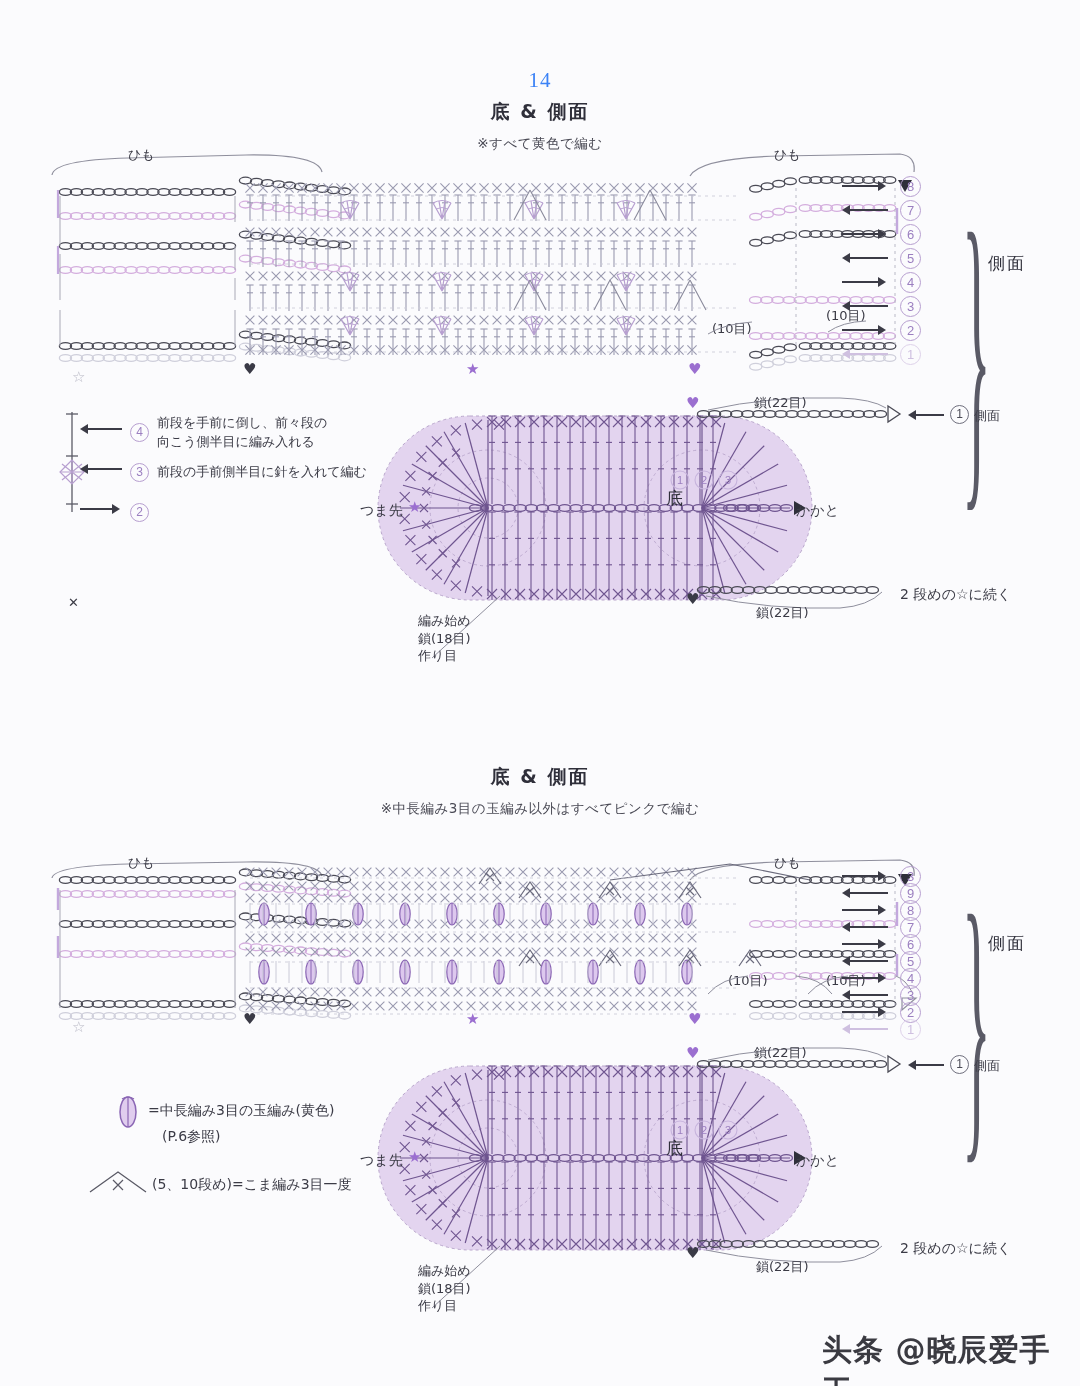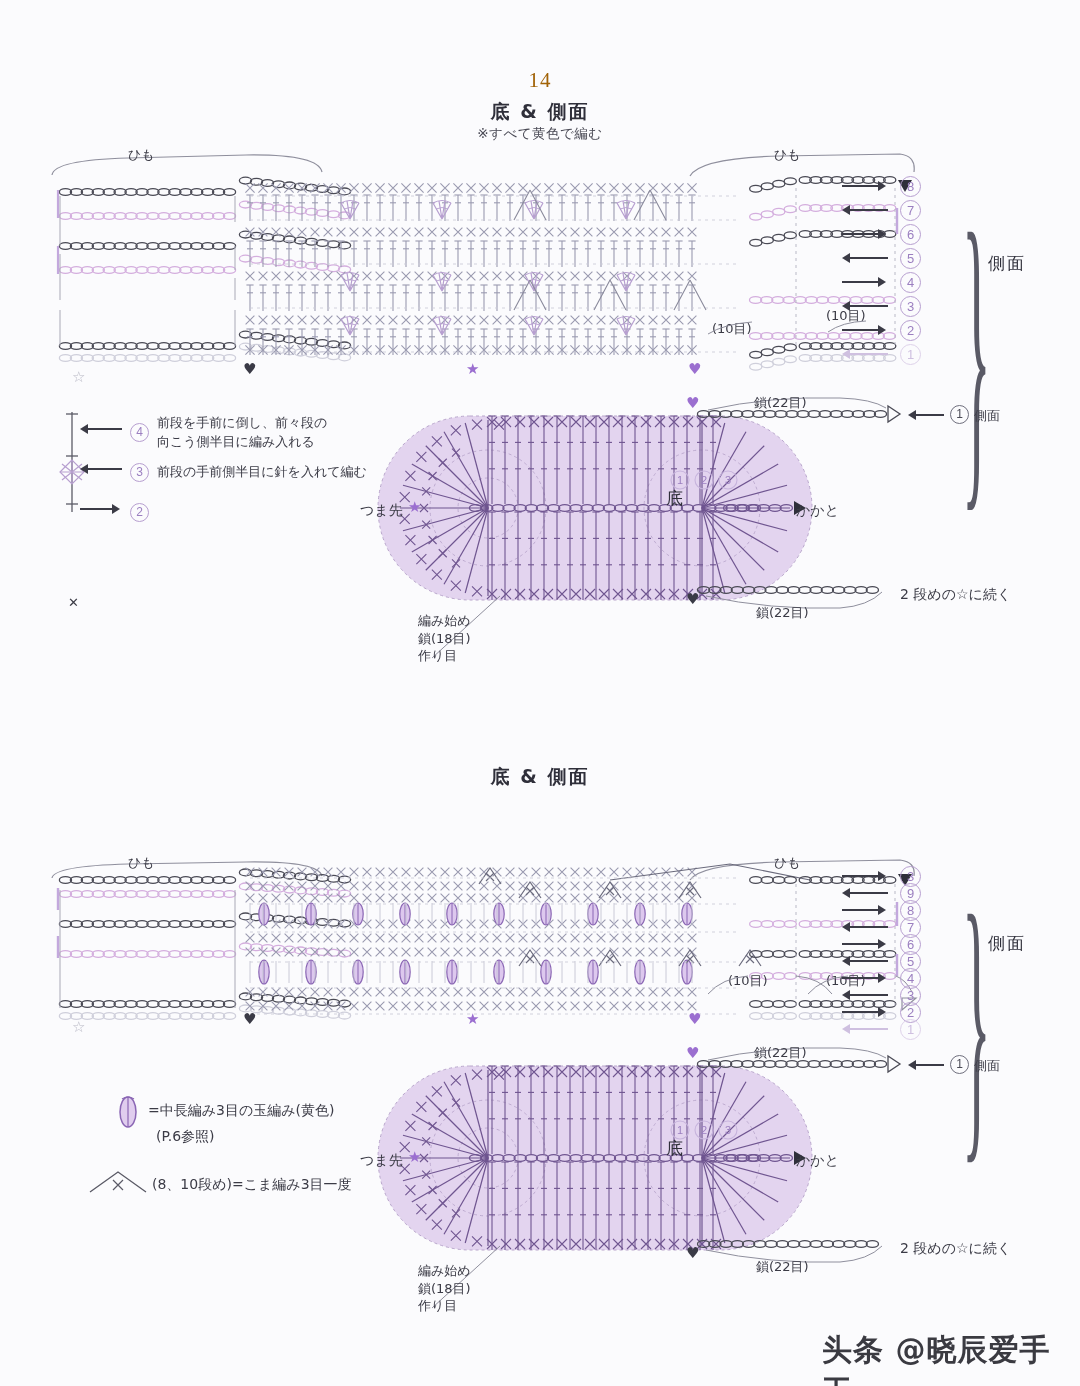--- a/index.html
+++ b/index.html
@@ -9,21 +9,21 @@
     font-family: "DejaVu Sans", "Liberation Sans", sans-serif;
     color: #3b3b46;
     position: relative;
     overflow: hidden;
   }
   .page { position: relative; width: 1080px; height: 1386px; }
   .abs { position: absolute; }
 
   
   .pat-num {
-    font-size: 21px; color: #a16207; letter-spacing: 1px;
+    font-size: 21px; color: #3b82f6; letter-spacing: 1px;
     text-align: center; font-family: "Liberation Serif", serif;
   }
   .pat-title {
     font-size: 19px; color: #2f2f3a; text-align: center; font-weight: bold;
     letter-spacing: 2px;
   }
   .pat-note { font-size: 13.5px; color: #4a4a55; text-align: center; letter-spacing: .5px; }
 
   
   .txt { font-size: 13px; color: #3b3b46; white-space: pre; line-height: 1.45; }
@@ -72,21 +72,21 @@
   }
 </style>
 </head>
 <body>
 
 <div class="page">
 
   <div class="abs" style="left:0;top:68px;width:1080px;">
     <div class="pat-num">14</div>
     <div class="pat-title" style="margin-top:6px;">底 &amp; 側面</div>
-    <div class="pat-note" style="margin-top:0;">※すべて黄色で編む</div>
+    <div class="pat-note" style="margin-top:10px;">※すべて黄色で編む</div>
   </div>
 
   <svg class="abs" style="left:50px;top:150px;" width="910" height="225">
     <defs>
 
       <g id="chlink14">
         <ellipse cx="0" cy="0" rx="6.2" ry="3.6" fill="none" stroke-width="1.5"></ellipse>
       </g>
 
       <g id="sc14">
@@ -1933,20 +1933,21 @@
         </g>
       </g>
     <path d="M16,18 Q80,32 150,30 Q178,28 192,14" fill="none" stroke="#8f8f9d" stroke-width="1"></path>
   </svg>
   <div class="abs heart dark" style="left:686px;top:592px;">♥</div>
   <div class="abs txt" style="left:756px;top:604px;">鎖(22目)</div>
   <div class="abs txt" style="left:900px;top:584px;font-size:14px;">2 段めの☆に続く</div>
 
   <div class="abs" style="left:0;top:758px;width:1080px;">
     <div class="pat-title" style="margin-top:6px;">底 &amp; 側面</div>
+    <div class="pat-note" style="margin-top:10px;">※中長編み3目の玉編み以外はすべてピンクで編む</div>
   </div>
 
   <svg class="abs" style="left:50px;top:858px;" width="910" height="175">
 
     <path d="M2,20 Q4,8 78,6 L196,4 Q268,3 272,18" fill="none" stroke="#8f8f9d" stroke-width="1.2"></path>
     <path d="M640,22 Q650,6 730,4 L850,2 Q866,4 864,18" fill="none" stroke="#8f8f9d" stroke-width="1.2"></path>
     <g id="chain-layer-15">
         <g fill="none" stroke="#4a4a55" stroke-width="1.3">
           <ellipse cx="15.46875" cy="22" rx="6.1" ry="3.4"></ellipse>
           <ellipse cx="26.40625" cy="22" rx="6.1" ry="3.4"></ellipse>
@@ -2799,27 +2800,27 @@
   <div class="abs star" style="left:466px;top:1012px;">★</div>
   <div class="abs heart pur" style="left:688px;top:1012px;">♥</div>
   <div class="abs star open" style="left:72px;top:1020px;">☆</div>
 
   <svg class="abs" style="left:112px;top:1094px;" width="40" height="40">
     <ellipse cx="16" cy="18" rx="8" ry="15" fill="#e0cdee" stroke="#8a66b4" stroke-width="1.5"></ellipse>
     <path d="M16,3 L16,33" stroke="#8a66b4" stroke-width="1.2" fill="none"></path>
     <path d="M10,5 Q16,1 22,5" stroke="#8a66b4" stroke-width="1.2" fill="none"></path>
   </svg>
   <div class="abs txt" style="left:148px;top:1100px;font-size:14px;">=中長編み3目の玉編み(黄色)</div>
-  <div class="abs txt" style="left:156px;top:1126px;font-size:14px;">(P.6参照)</div>
+  <div class="abs txt" style="left:162px;top:1126px;font-size:14px;">(P.6参照)</div>
 
   <svg class="abs" style="left:88px;top:1166px;" width="62" height="30">
     <path d="M2,26 L30,6 L58,26" fill="none" stroke="#5a5a66" stroke-width="1.3"></path>
     <path d="M25,14 L35,24 M35,14 L25,24" fill="none" stroke="#5a5a66" stroke-width="1.2"></path>
   </svg>
-  <div class="abs txt" style="left:152px;top:1174px;font-size:14px;">(8、10段め)=こま編み3目一度</div>
+  <div class="abs txt" style="left:152px;top:1174px;font-size:14px;">(5、10段め)=こま編み3目一度</div>
 
   <svg class="abs" style="left:400px;top:1050px;" width="420" height="230">
     <g class="sole-group">
         <path d="M70,16 L320,16 A92,92 0 0 1 320,200 L70,200 A92,92 0 0 1 70,16 Z" fill="#e3d4ef" stroke="#b9a6cc" stroke-width="1" stroke-dasharray="3,3"></path>
         <ellipse cx="88" cy="108" rx="58" ry="58" fill="none" stroke="#b9a6cc" stroke-width="0.9" stroke-dasharray="3,3"></ellipse>
         <ellipse cx="302" cy="108" rx="58" ry="58" fill="none" stroke="#b9a6cc" stroke-width="0.9" stroke-dasharray="3,3"></ellipse>
         <ellipse cx="88" cy="108" rx="30" ry="30" fill="none" stroke="#b9a6cc" stroke-width="0.9" stroke-dasharray="3,3"></ellipse>
         <g fill="none" stroke="#6f5590" stroke-width="1.3">
           <ellipse cx="75.57692307692308" cy="108" rx="6.1" ry="3.4"></ellipse>
           <ellipse cx="86.73076923076923" cy="108" rx="6.1" ry="3.4"></ellipse>

